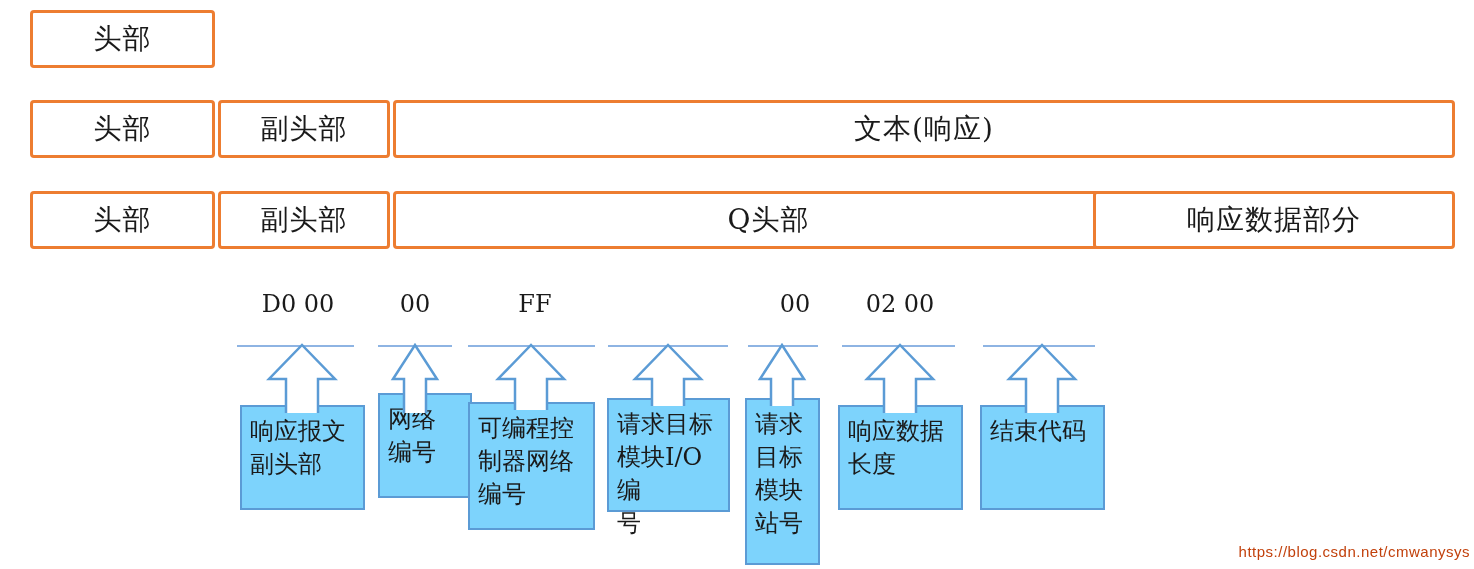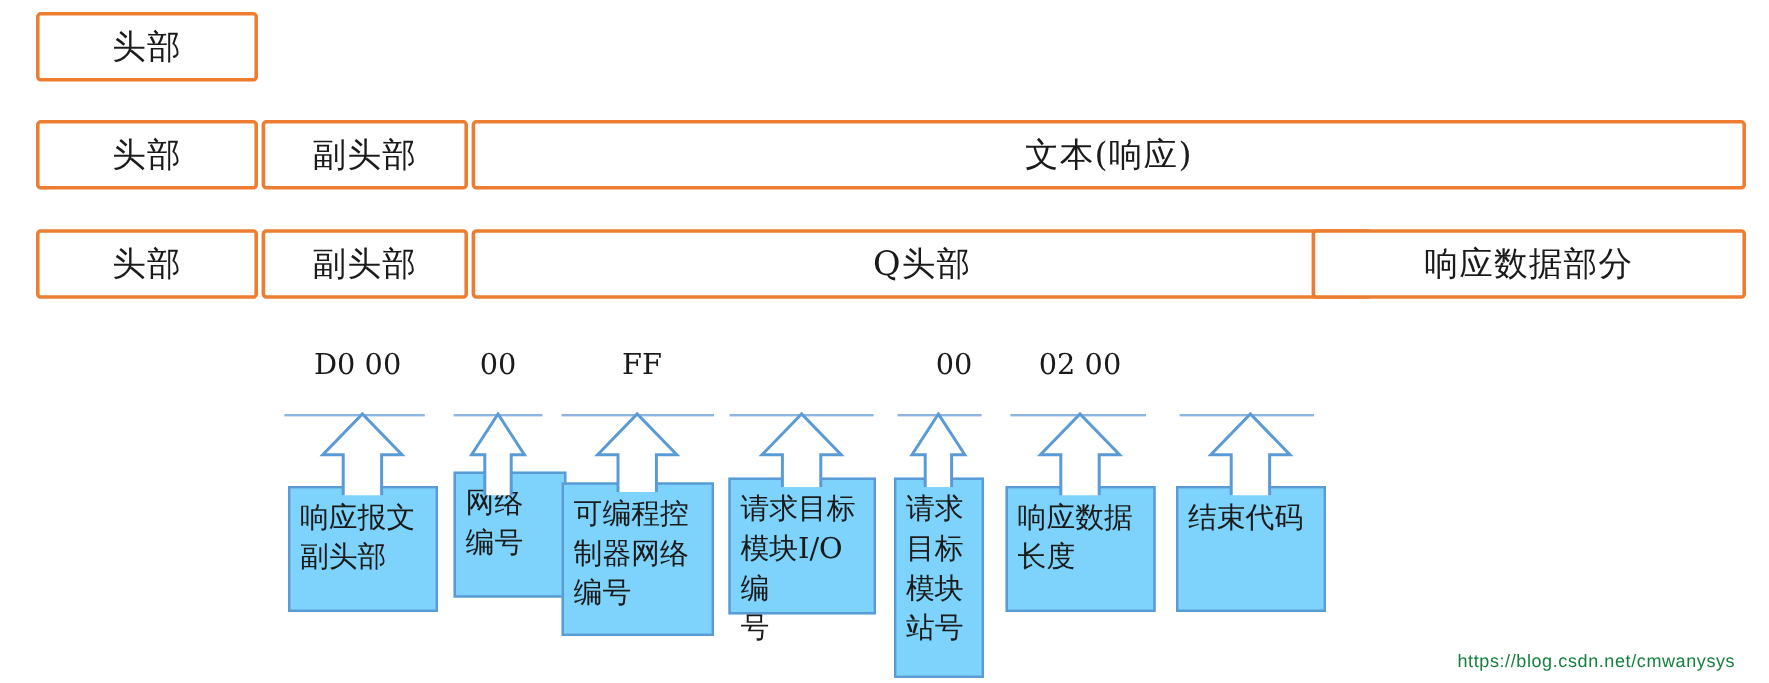--- a/index.html
+++ b/index.html
@@ -33,23 +33,23 @@
   
   .arrow{position:absolute;top:343px;}
   
   .lbox{
     position:absolute;box-sizing:border-box;background:#7dd3fc;
     border:2px solid #5B9BD5;
     font-size:24px;line-height:33px;padding:8px 8px;
     white-space:pre-line;
   }
   .watermark{
-    position:absolute;top:543px;right:28px;
+    position:absolute;top:543px;right:4px;
     font-family:"Liberation Sans","DejaVu Sans",sans-serif;
-    font-size:15px;color:#15803d;letter-spacing:.5px;
+    font-size:15px;color:#c2410c;letter-spacing:.5px;
   }
 </style>
 </head>
 <body>
 
 <div class="canvas">
 
   <div class="ocell" style="top:10px;left:30px;width:185px">头部</div>
 
   <div class="ocell" style="top:100px;left:30px;width:185px">头部</div>

